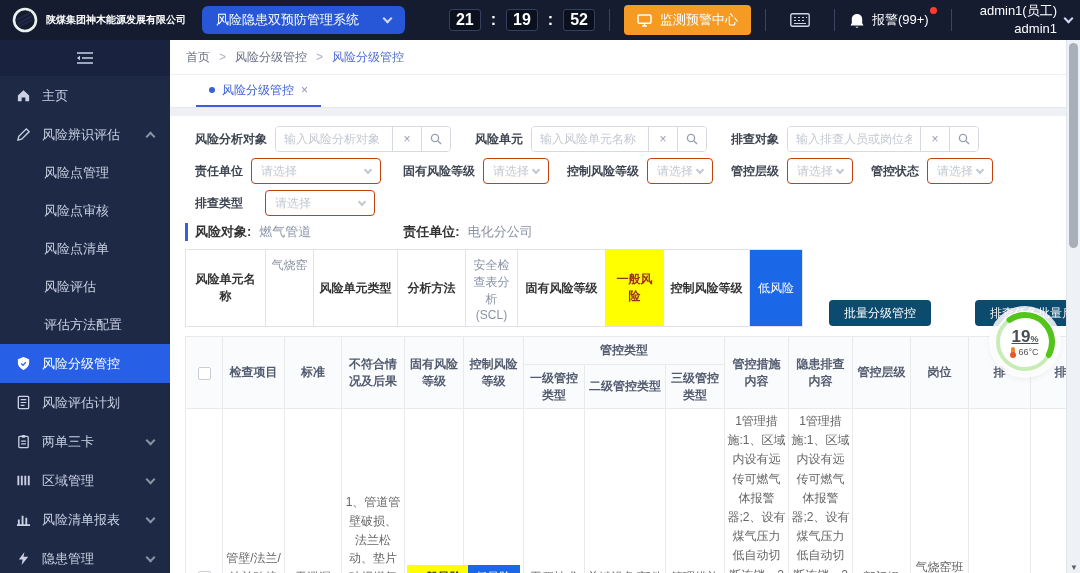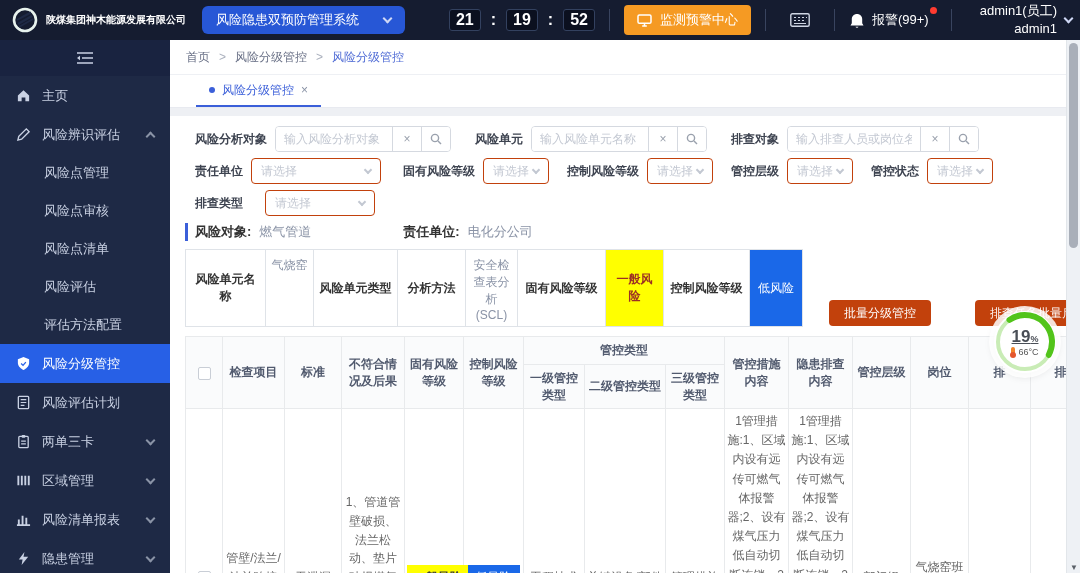--- a/index.html
+++ b/index.html
@@ -65,21 +65,21 @@
   
   .sum-wrap { display:flex; align-items:flex-end; margin-bottom:9px; }
   .sum-table { display:flex; border:1px solid #dfe3e8; font-size:12px; }
   .sum-cell { border-right:1px solid #dfe3e8; padding:4px 5px; display:flex; align-items:center; justify-content:center; text-align:center; min-height:52px; }
   .sum-cell:last-child { border-right:none; }
   .sum-cell.hdr { font-weight:bold; color:#333; }
   .sum-cell.val { color:#8a93a6; align-items:flex-start; padding-top:7px; }
   .sum-cell.yellow { background:#ffff00; color:#9c2f24; font-weight:bold; align-items:center; }
   .sum-cell.blue { background:#1a68e8; color:#fff; align-items:center; }
   .btns { display:flex; gap:44px; margin-left:26px; margin-bottom:1px; }
-  .blue-btn { background:#c2410c; color:#fff; border:none; border-radius:4px; height:26px; padding:0 15px; font-size:12px; cursor:pointer; white-space:nowrap; }
+  .blue-btn { background:#0c4a6e; color:#fff; border:none; border-radius:4px; height:26px; padding:0 15px; font-size:12px; cursor:pointer; white-space:nowrap; }
 
   
   table.grid { border-collapse:collapse; table-layout:fixed; width:905px; }
   .grid th, .grid td { border:1px solid #e8eaec; font-size:12px; padding:3px 2px; text-align:center; }
   .grid thead th { background:#fafbfc; color:#515a6e; font-weight:bold; }
   .grid thead tr:first-child th { height:28px; }
   .grid thead tr:last-child th { height:44px; }
   .grid td { color:#666; vertical-align:middle; line-height:1.55; }
   .measure-box { height:330px; overflow:visible; text-align:center; line-height:1.6; }
   .cbx { width:13px; height:13px; border:1px solid #c9ced6; border-radius:2px; background:#fff; display:inline-block; vertical-align:middle; cursor:pointer; }

